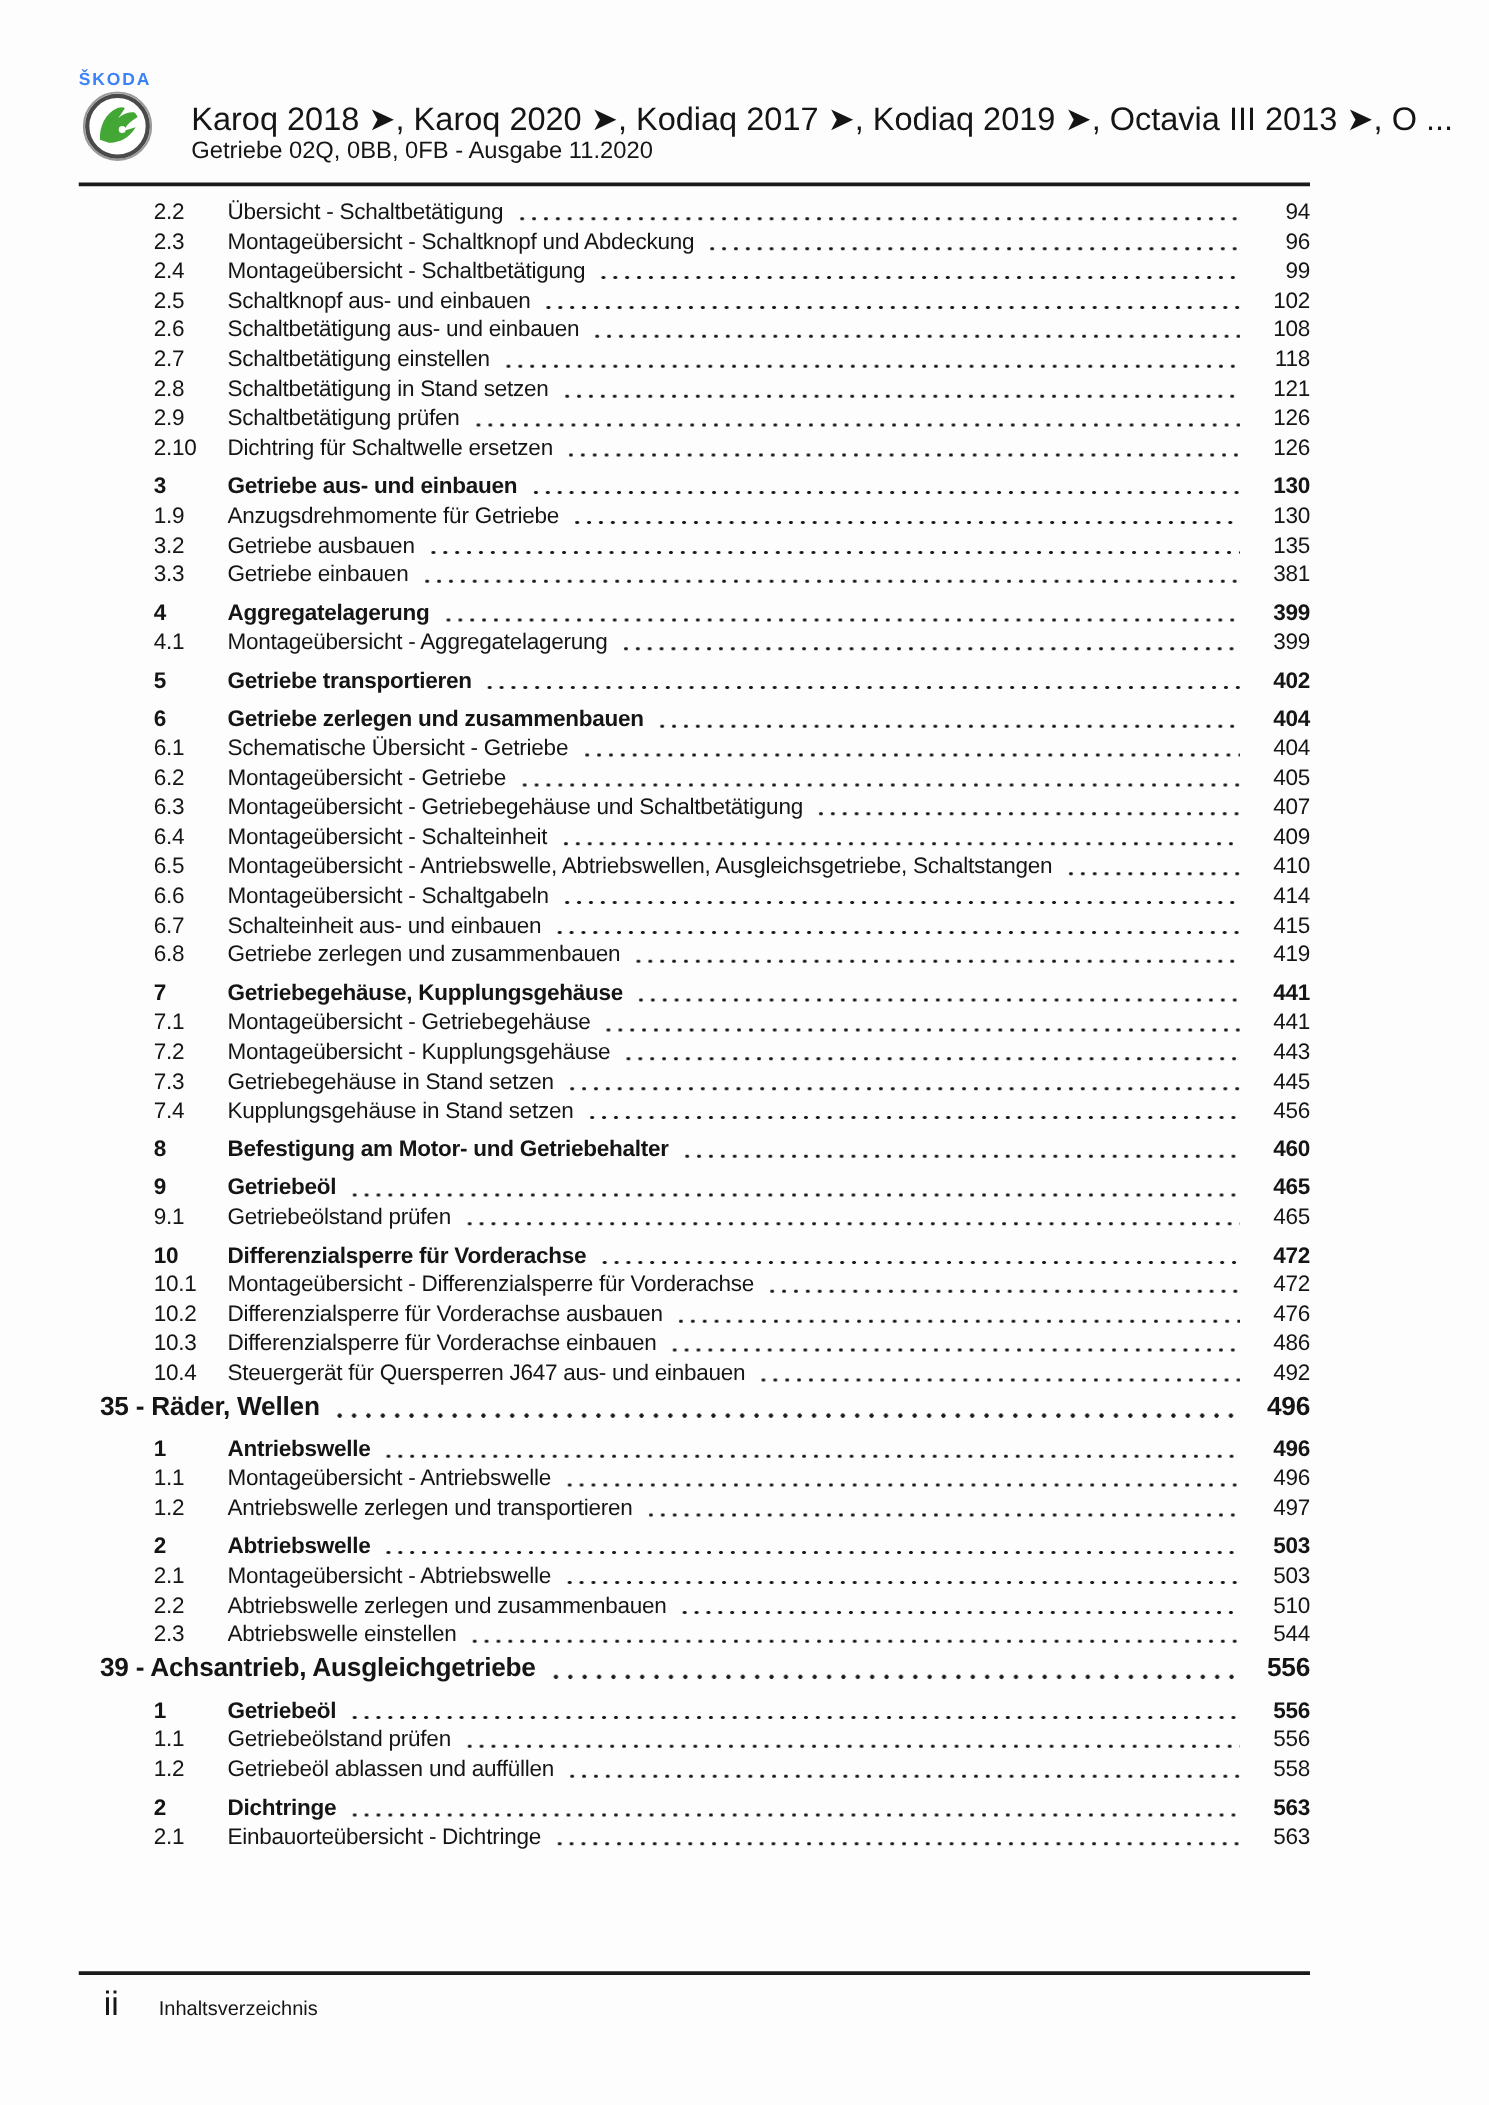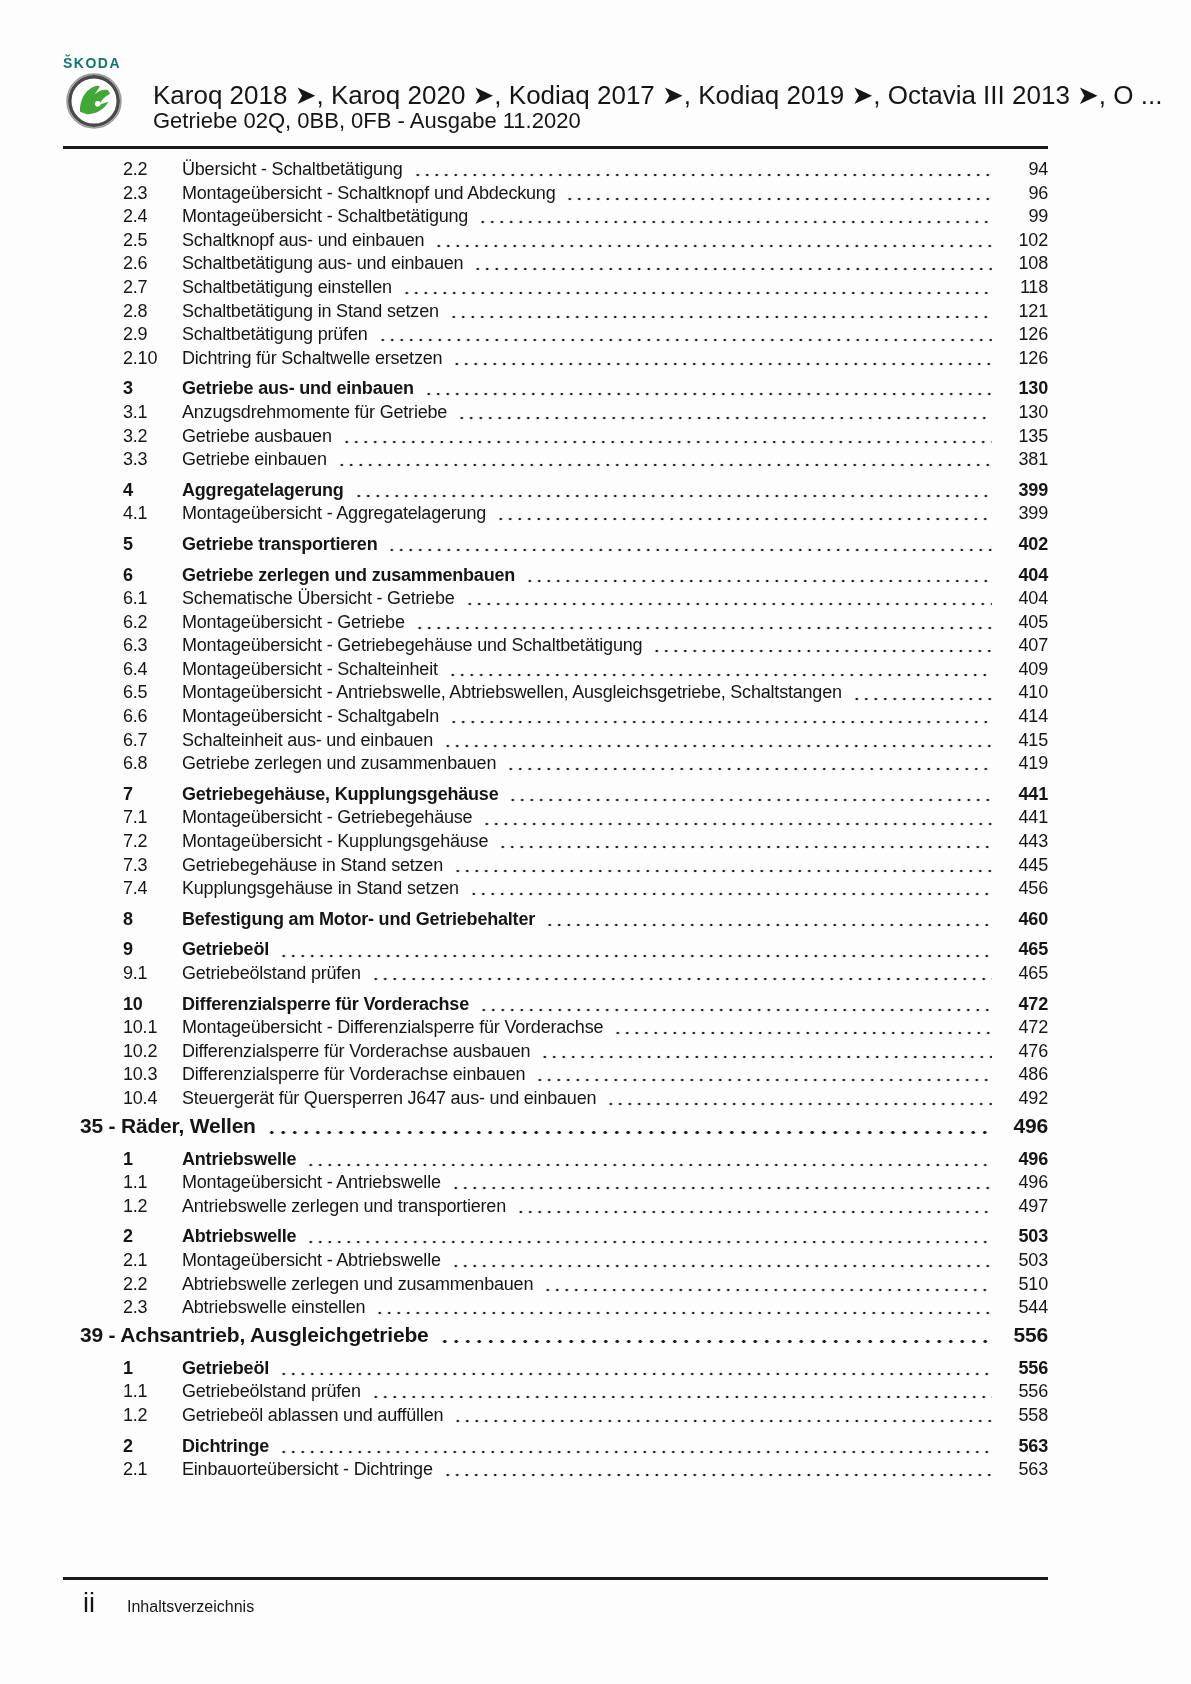--- a/index.html
+++ b/index.html
@@ -7,25 +7,25 @@
     width:1191px;height:1684px;
     background:#fdfdfd;
     font-family:"Liberation Sans","DejaVu Sans",sans-serif;
     color:#151515;
     position:relative;
     overflow:hidden;
   }
   
   .page-header{position:absolute;left:63px;top:55px;right:143px;}
   .brand{position:absolute;left:0;top:0;width:86px;}
-  .brand-word{font-size:14px;font-weight:bold;letter-spacing:1.5px;color:#0f766e;}
+  .brand-word{font-size:14px;font-weight:bold;letter-spacing:1.5px;color:#3b82f6;}
   .brand-logo{margin-top:2px;margin-left:3px;}
   .head-text{position:absolute;left:90px;top:28px;width:800px;}
   .head-title{font-size:26px;line-height:25px;white-space:nowrap;}
-  .head-subtitle{font-size:22px;line-height:25px;}
+  .head-subtitle{font-size:19px;line-height:25px;}
   .head-rule{position:absolute;left:63px;top:146px;width:985px;height:2.5px;background:#1a1a1a;}
   
   .toc{position:absolute;left:80px;top:158px;width:968px;}
   .row{
     display:flex;
     padding-left:43px;
     font-size:18px;
     line-height:23.6px;
     letter-spacing:-0.2px;
   }
@@ -138,21 +138,21 @@
     <span class="dots"></span>
     <span class="page">126</span>
   </div>
     <div class="row level-section">
     <span class="num">3</span>
     <span class="title">Getriebe aus- und einbauen</span>
     <span class="dots"></span>
     <span class="page">130</span>
   </div>
     <div class="row level-sub">
-    <span class="num">3.1</span>
+    <span class="num">1.9</span>
     <span class="title">Anzugsdrehmomente für Getriebe</span>
     <span class="dots"></span>
     <span class="page">130</span>
   </div>
     <div class="row level-sub">
     <span class="num">3.2</span>
     <span class="title">Getriebe ausbauen</span>
     <span class="dots"></span>
     <span class="page">135</span>
   </div>

